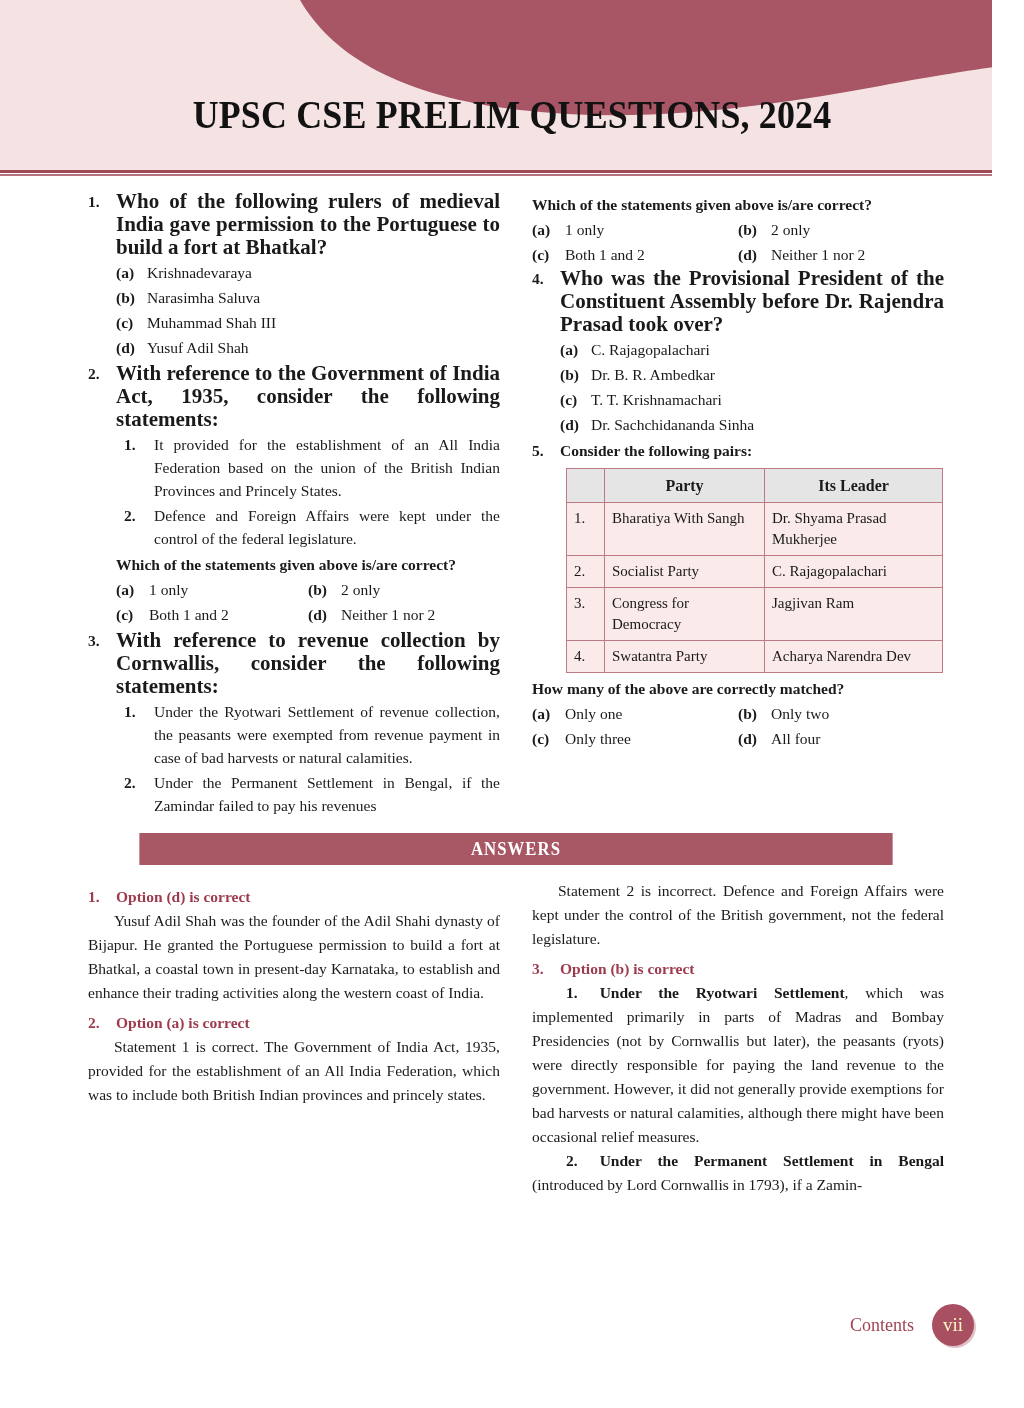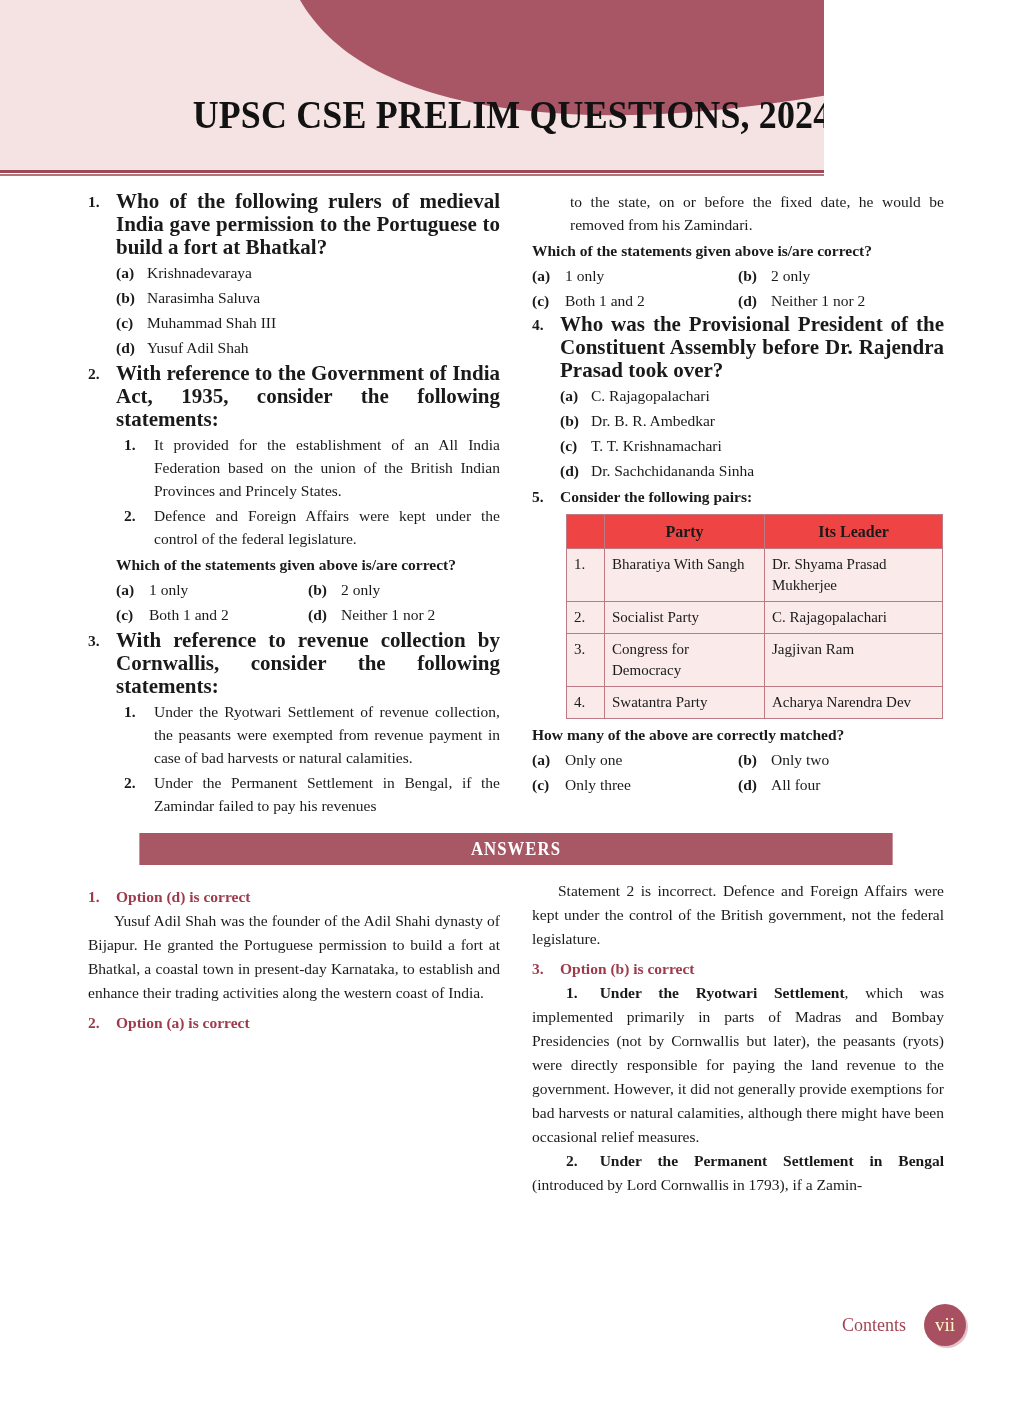--- a/index.html
+++ b/index.html
@@ -13,21 +13,21 @@
     position: relative;
     font-family: "Liberation Serif", "DejaVu Serif", serif;
     color: #1a1a1a;
     overflow: hidden;
   }
 
   
   .header {
     position: absolute;
     left: 0; top: 0;
-    width: 824px;
+    width: 992px;
     height: 178px;
     background: #f4e3e2;
     overflow: hidden;
   }
   .header-wave {
     position: absolute;
     left: 0; top: 0;
     width: 1024px;
     height: 130px;
   }
@@ -180,21 +180,21 @@
   }
   .pairs-table th, .pairs-table td {
     border: 1px solid #bd7a84;
     font-size: 15px;
     line-height: 21px;
     padding: 5px 7px;
     vertical-align: top;
     background: #faeaea;
   }
   .pairs-table thead th {
-    background: #ef4444;
+    background: #e5e5e5;
     text-align: center;
     font-weight: bold;
     font-size: 16px;
     padding: 6px 7px;
   }
   .col-idx { width: 38px; }
   .col-party { width: 160px; }
   .col-leader { width: 178px; }
   .pairs-table td.idx { text-align: left; }
 
@@ -244,21 +244,21 @@
     text-justify: inter-word;
     text-indent: 34px;
     margin: 0;
   }
   .ans-sub b { font-weight: bold; }
   .ans-sub .sn { font-weight: bold; padding-right: 22px; }
 
   
   .footer {
     position: absolute;
-    right: 58px;
+    right: 50px;
     bottom: 62px;
     display: flex;
     align-items: center;
     gap: 18px;
   }
   .contents-link {
     color: #a14454;
     font-size: 18px;
     font-family: "Liberation Serif", "DejaVu Serif", serif;
   }
@@ -370,21 +370,20 @@
             <div class="stmt-num">2.</div>
             <div class="stmt-text">Under the Permanent Settlement in Bengal, if the Zamindar failed to pay his revenues</div>
           </div>
         </div>
       </div>
 
     </div>
 
     <div class="col">
 
-      <div class="cont-para">to the state, on or before the fixed date, he would be removed from his Zamindari.</div>
       <div class="lead-in">Which of the statements given above is/are correct?</div>
       <div class="opts">
         <div class="opt-row">
           <div class="opt opt-half">
             <span class="opt-key-half">(a)</span>
             <span class="opt-text">1 only</span>
           </div>
           <div class="opt opt-half">
             <span class="opt-key-half">(b)</span>
             <span class="opt-text">2 only</span>
@@ -507,20 +506,21 @@
         <div class="ans-head">
           <span class="ans-head-num">1.</span>
           <span>Option (d) is correct</span>
         </div>
         <p class="ans-para">Yusuf Adil Shah was the founder of the Adil Shahi dynasty of Bijapur. He granted the Portuguese permission to build a fort at Bhatkal, a coastal town in present-day Karnataka, to establish and enhance their trading activities along the western coast of India.</p>
 
         <div class="ans-head">
           <span class="ans-head-num">2.</span>
           <span>Option (a) is correct</span>
         </div>
+        <p class="ans-para">Statement 1 is correct. The Government of India Act, 1935, provided for the establishment of an All India Federation, which was to include both British Indian provinces and princely states.</p>
       </div>
 
       <div class="col">
         <p class="ans-para">Statement 2 is incorrect. Defence and Foreign Affairs were kept under the control of the British government, not the federal legislature.</p>
 
         <div class="ans-head">
           <span class="ans-head-num">3.</span>
           <span>Option (b) is correct</span>
         </div>
 

